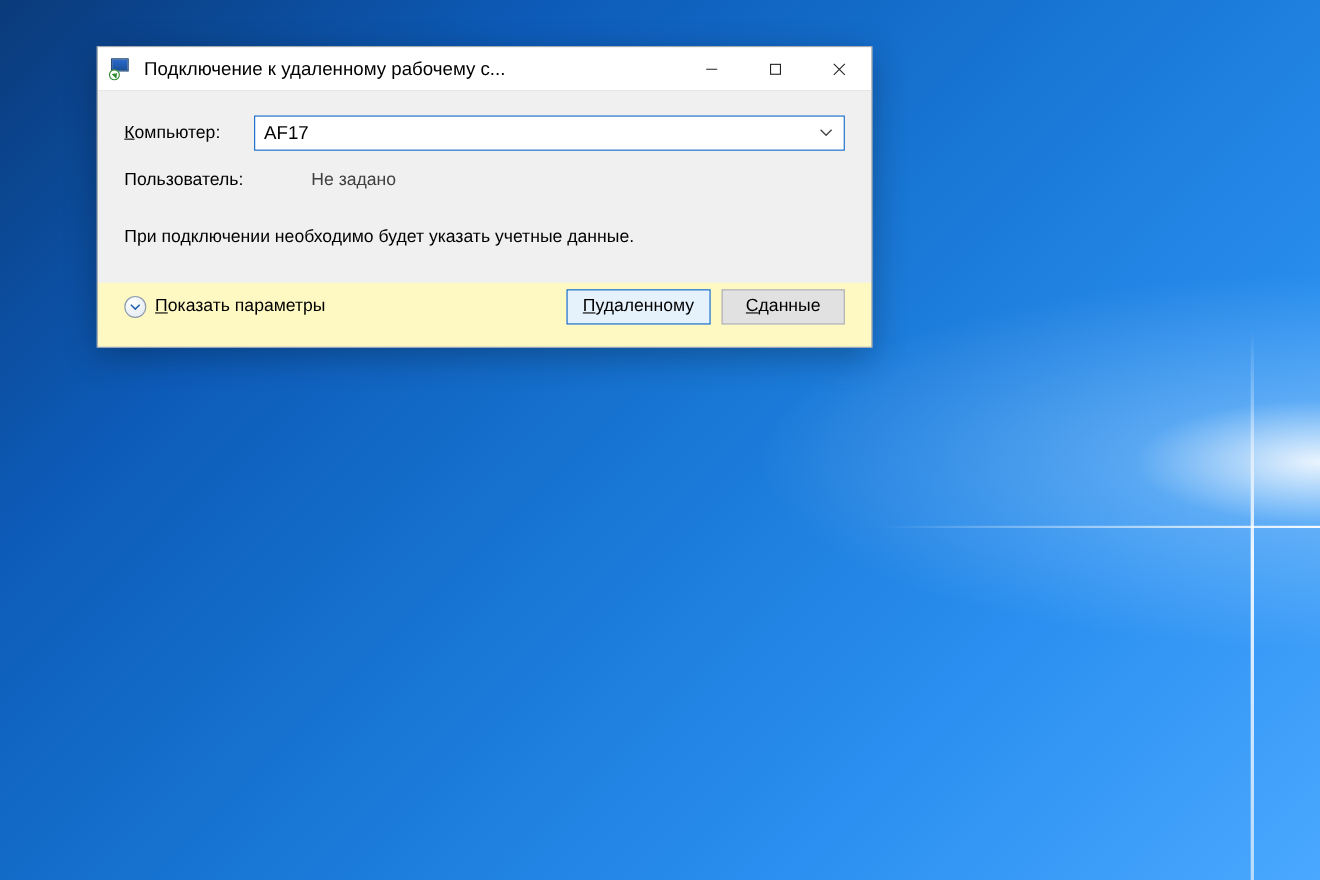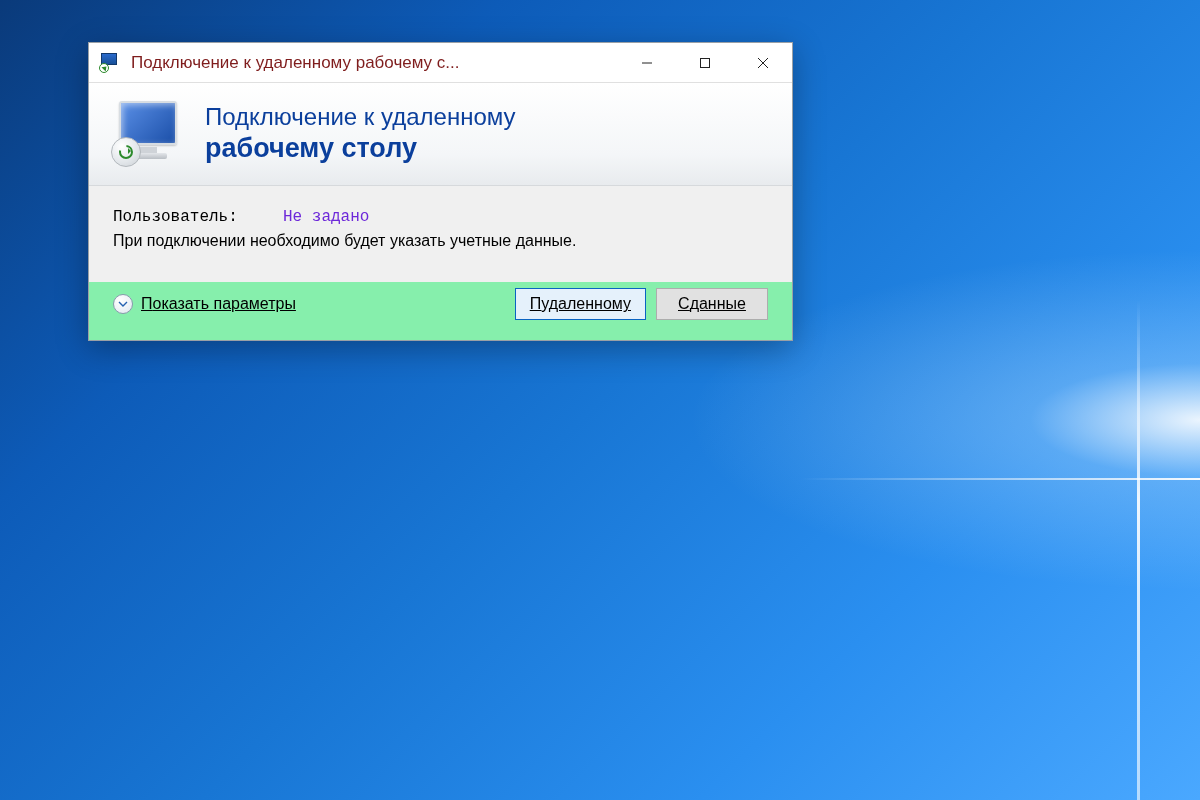--- a/index.html
+++ b/index.html
@@ -65,21 +65,21 @@
     border-radius: 50%;
     background: #fff;
     border: 1px solid #2c8a2c;
   }
   .titlebar-icon .arr::after{
     content:""; position:absolute; left:2px; top:2px;
     border-left:3px solid transparent; border-right:3px solid transparent;
     border-bottom:4px solid #2c8a2c; transform: rotate(45deg);
   }
   .titlebar-text {
-    font-size: 17px; color: #7f1d1d;
+    font-size: 17px; color: #000000;
     flex: 1;
     white-space: nowrap; overflow: hidden; text-overflow: ellipsis;
   }
   .win-controls { display: flex; height: 100%; }
   .win-btn {
     width: 58px; height: 40px;
     display: flex; align-items: center; justify-content: center;
     font-size: 15px;
   }
   .win-btn svg { stroke: #222; stroke-width: 1; fill: none; }
@@ -149,30 +149,29 @@
   }
   .combo input {
     border: none; outline: none;
     font-size: 17px; font-family: inherit;
     flex: 1;
     background: transparent;
   }
   .combo .chev {
     width: 16px; text-align: center;
   }
-  .user-row { display: flex; margin-bottom: 4px; font-family: Liberation Mono, monospace; }
+  .user-row { display: flex; margin-bottom: 32px; }
   .user-label { width: 170px; }
-  .user-value { color: #6d28d9; text-align: right; }
+  .user-value { color: #404040; text-align: right; }
   .hint { line-height: 1.4; margin-bottom: 16px; max-width: 520px; }
 
   .footer {
     display: flex; align-items: center;
     padding: 6px 24px 20px 24px;
-    background: #86efac;
-    text-decoration: underline;
+    background: #fef9c3;
   }
   .expand {
     display: flex; align-items: center; gap: 8px;
     font-size: 16px;
   }
   .expand .ul { text-decoration: underline; }
   .circ {
     width: 20px; height: 20px;
     border-radius: 50%;
     border: 1px solid #8a9aad;
@@ -222,39 +221,33 @@
       </div>
       <div class="win-btn">
         <svg width="14" height="14">
             <line x1="2" y1="2" x2="12" y2="12"></line>
             <line x1="12" y1="2" x2="2" y2="12"></line>
           </svg>
       </div>
     </div>
   </div>
 
-  <div class="banner">
-    <div class="rdp-icon">
-      <div class="screen"></div>
-        <div class="stand"></div>
-        <div class="base"></div>
-      <div class="badge">
-        <svg viewBox="0 0 16 16">
-            <circle cx="8" cy="8" r="6" fill="none" stroke="#2c8a2c" stroke-width="2" stroke-dasharray="20 8"></circle>
-            <path d="M10 4 L13 7 L10 10" fill="#2c8a2c"></path>
-          </svg>
-      </div>
-    </div>
-    <div class="banner-text">
-      <div class="banner-line1">Подключение к удаленному</div>
-      <div class="banner-line2">рабочему столу</div>
-    </div>
-  </div>
 
   <div class="body">
+    <div class="row">
+      <div class="label"><span class="ul">К</span><span>омпьютер:</span></div>
+      <div class="combo">
+        <input type="text" value="AF17" style="">
+        <div class="chev">
+          <svg width="12" height="8" viewBox="0 0 12 8">
+              <path d="M1 1 L6 6 L11 1" fill="none" stroke="#444" stroke-width="1.2"></path>
+            </svg>
+        </div>
+      </div>
+    </div>
 
     <div class="user-row">
       <div class="user-label">Пользователь:</div>
       <div class="user-value">Не задано</div>
     </div>
 
     <div class="hint">При подключении необходимо будет указать учетные данные.</div>
   </div>
 
   <div class="footer">

